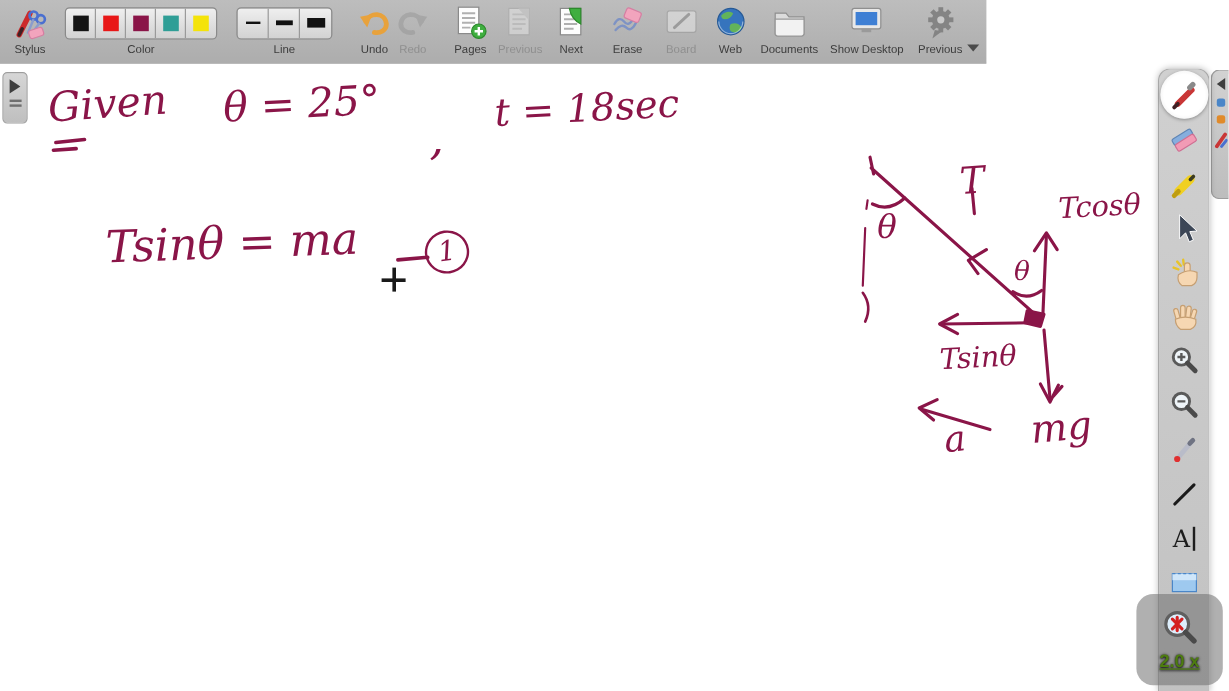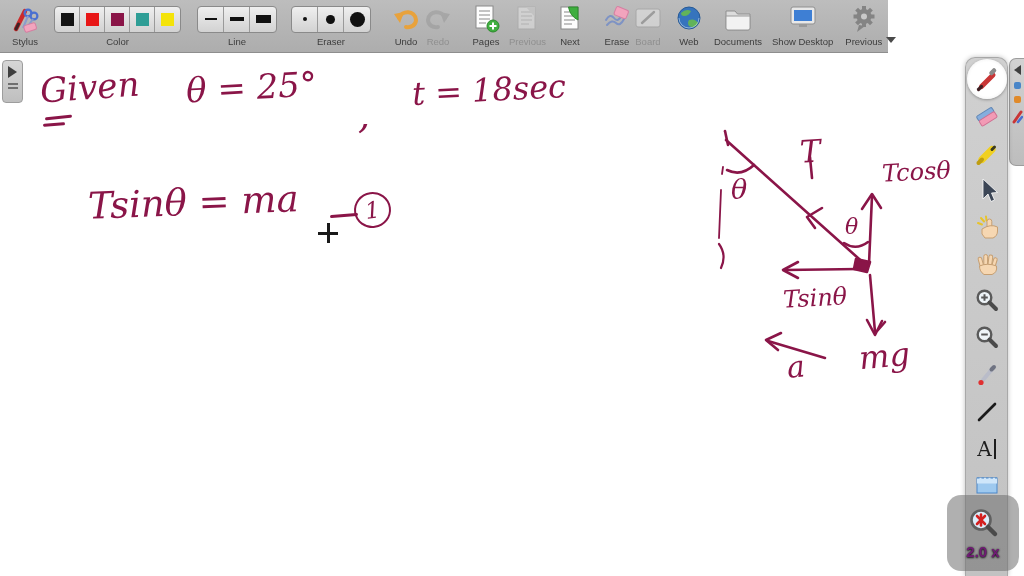--- a/index.html
+++ b/index.html
@@ -4,21 +4,21 @@
 <style>
   * { box-sizing: border-box; }
   html,body { margin:0; padding:0; }
   body {
     width:1024px; height:576px; position:relative; overflow:hidden;
     background:#ffffff; font-family:"Liberation Sans", sans-serif;
   }
 
   
   .topbar {
-    position:absolute; left:0; top:0; width:888px; height:53px;
+    position:absolute; left:0; top:0; width:822px; height:53px;
     background:linear-gradient(#bdbdbd,#adadad);
     border-bottom:1px solid #8e8e8e;
     display:flex; align-items:flex-start; padding:3px 6px 0 6px;
   }
   .tgroup { display:flex; flex-direction:column; align-items:center; }
   .ticon { height:32px; display:flex; align-items:center; justify-content:center; }
   .tlabel { font-size:9.5px; color:#3c3c3c; margin-top:1px; white-space:nowrap; }
   .tgroup.disabled .ticon { opacity:.42; }
   .tgroup.disabled .tlabel { color:#8f8f8f; }
   .btnrow { display:flex; border:1px solid #8a8a8a; border-radius:4px; overflow:hidden; background:linear-gradient(#efefef,#d2d2d2); height:27px; }
@@ -90,22 +90,23 @@
   .tool svg, .tool .texttool { position:relative; }
   .texttool { font-family:"DejaVu Serif", serif; font-size:20px; color:#1d1d1d; border-right:2px solid #1d1d1d; padding-right:2px; line-height:20px; }
 
   
   .zoom-overlay {
     position:absolute; right:5px; bottom:5px; width:72px; height:76px;
     background:rgba(112,112,112,.55); border-radius:14px;
     display:flex; flex-direction:column; align-items:center; justify-content:center; gap:2px;
   }
   .zoom-label {
-    font-size:15px; font-weight:bold; color:#701a75;
+    font-size:15px; font-weight:bold; color:#4d7c0f;
     text-shadow:0 1px 2px rgba(0,0,0,.8), 0 0 2px rgba(0,0,0,.6);
+    text-decoration:underline;
   }
 </style>
 </head>
 <body>
 
 <div class="topbar">
 
   <div class="tgroup" style="margin-left:2px">
     <div class="ticon">
       <svg width="34" height="30" viewBox="0 0 34 30">
@@ -153,36 +154,20 @@
             <i class="lineglyph" style="width:14px;height:4px"></i>
           </span>
         <span class="segbtn">
             <i class="lineglyph" style="width:15px;height:8px"></i>
           </span>
       </div>
     </div>
     <div class="tlabel">Line</div>
   </div>
 
-  <div class="tgroup" style="margin-left:14px">
-    <div class="ticon">
-      <div class="btnrow">
-        <span class="segbtn">
-            <i class="dotglyph" style="width:4px;height:4px"></i>
-          </span>
-        <span class="segbtn">
-            <i class="dotglyph" style="width:9px;height:9px"></i>
-          </span>
-        <span class="segbtn">
-            <i class="dotglyph" style="width:15px;height:15px"></i>
-          </span>
-      </div>
-    </div>
-    <div class="tlabel">Eraser</div>
-  </div>
 
 
   <div class="tgroup" style="margin-left:20px">
     <div class="ticon">
       <svg width="30" height="28" viewBox="0 0 30 28">
         <path d="M8 13 C11 5 24 5 25 15 C25 20 20 23 15 22" stroke="#e8a23c" stroke-width="4" fill="none" stroke-linecap="round"></path>
         <polygon points="3,9 13,7 9,18" fill="#e8a23c"></polygon>
       </svg>
     </div>
     <div class="tlabel">Undo</div>

